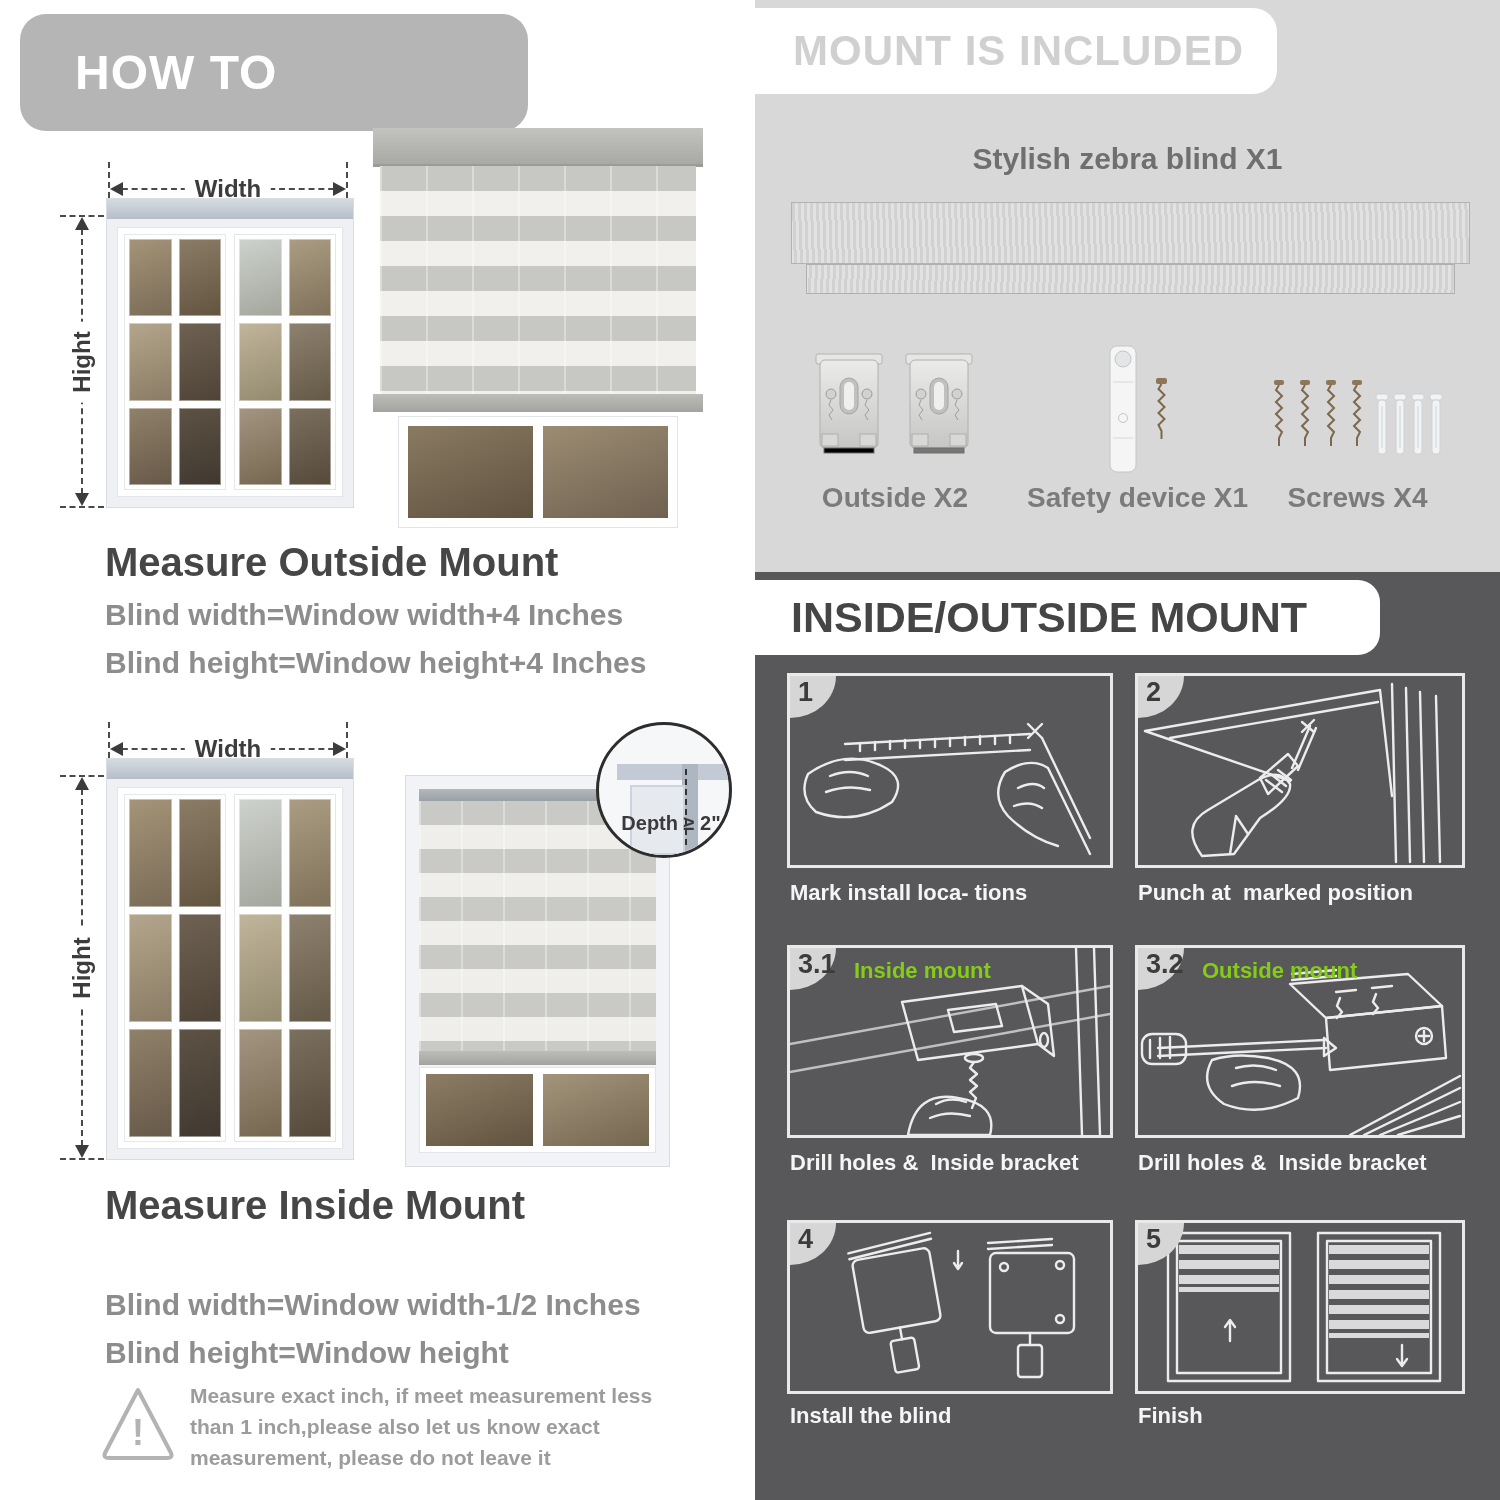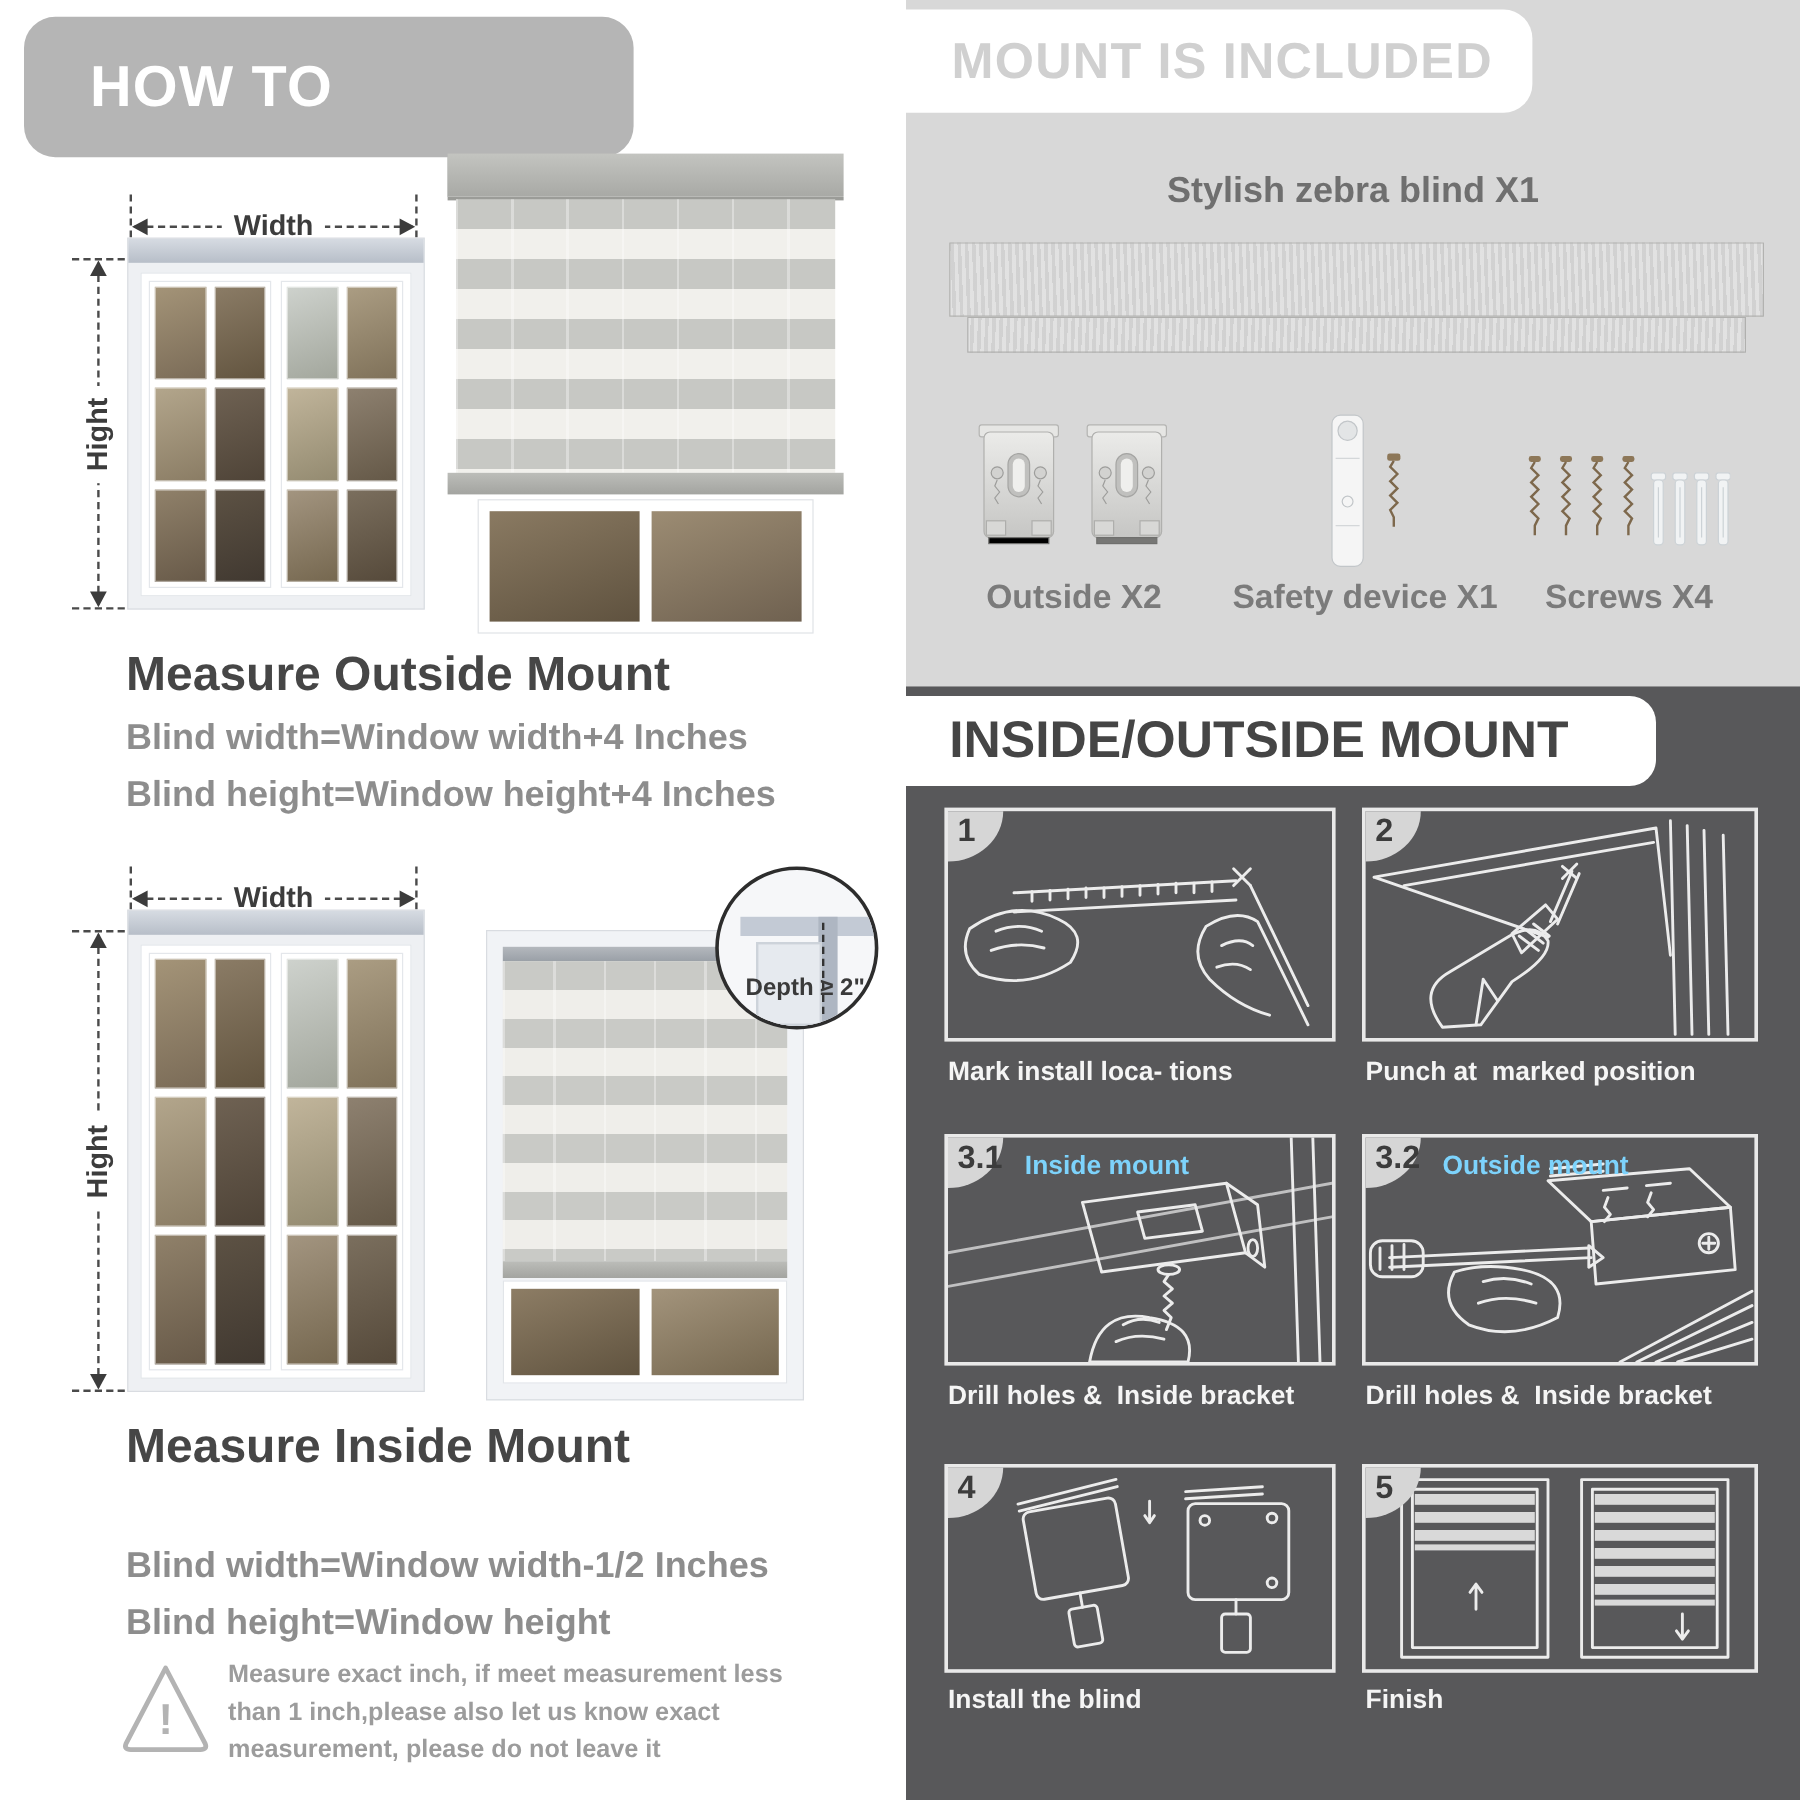--- a/index.html
+++ b/index.html
@@ -106,21 +106,21 @@
     background-image:repeating-linear-gradient(92deg,rgba(255,255,255,.25) 0 3px,rgba(0,0,0,.03) 3px 6px);}
   .item-label{font-size:28px;font-weight:700;color:#7b7b7b;text-align:center;}
 
   .mount-header{left:755px;top:580px;width:625px;height:75px;background:#fff;border-radius:0 22px 22px 0;
     color:#454545;font-size:43px;font-weight:700;line-height:75px;padding-left:36px;box-sizing:border-box;}
 
   .step-panel{border:3px solid #e9e9e9;background:#58585a;box-sizing:border-box;}
   .badge{position:absolute;width:46px;height:42px;background:#d6d6d6;color:#3c3c3c;
     border-bottom-right-radius:100% 100%;font-size:27px;font-weight:700;display:flex;align-items:flex-start;
     justify-content:flex-start;padding:1px 0 0 8px;box-sizing:border-box;}
-  .step-title{position:absolute;color:#7dd3fc;font-size:22px;font-weight:700;}
+  .step-title{position:absolute;color:#84cc16;font-size:22px;font-weight:700;}
   .step-caption{position:absolute;color:#f5f5f5;font-size:22px;font-weight:700;white-space:pre-wrap;}
   .lineart{stroke:#ececec;stroke-width:2.4;fill:none;stroke-linecap:round;stroke-linejoin:round;}
 </style>
 </head>
 <body>
 
 <div id="canvas">
 
   <div class="abs howto-header">HOW TO MEASURE</div>
 

